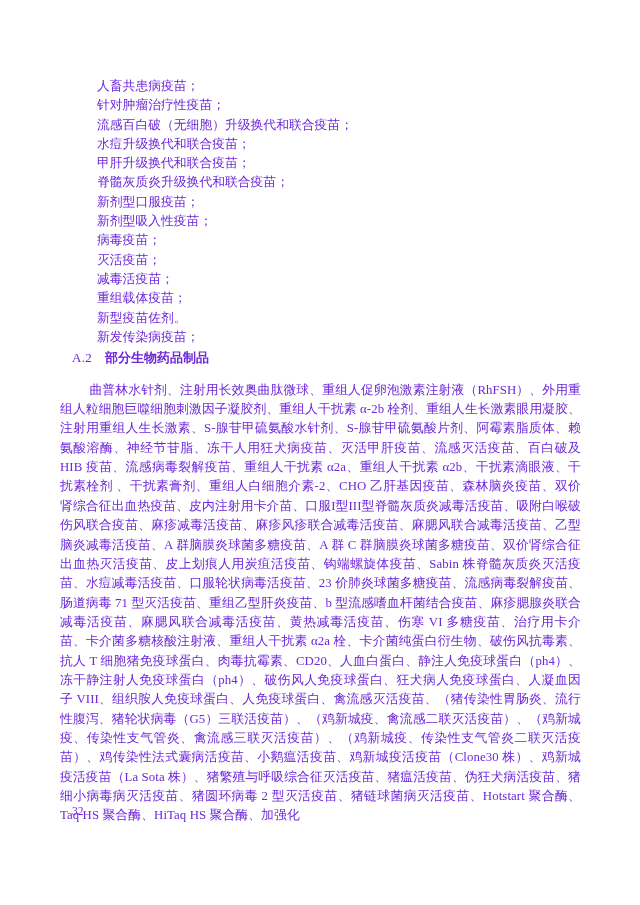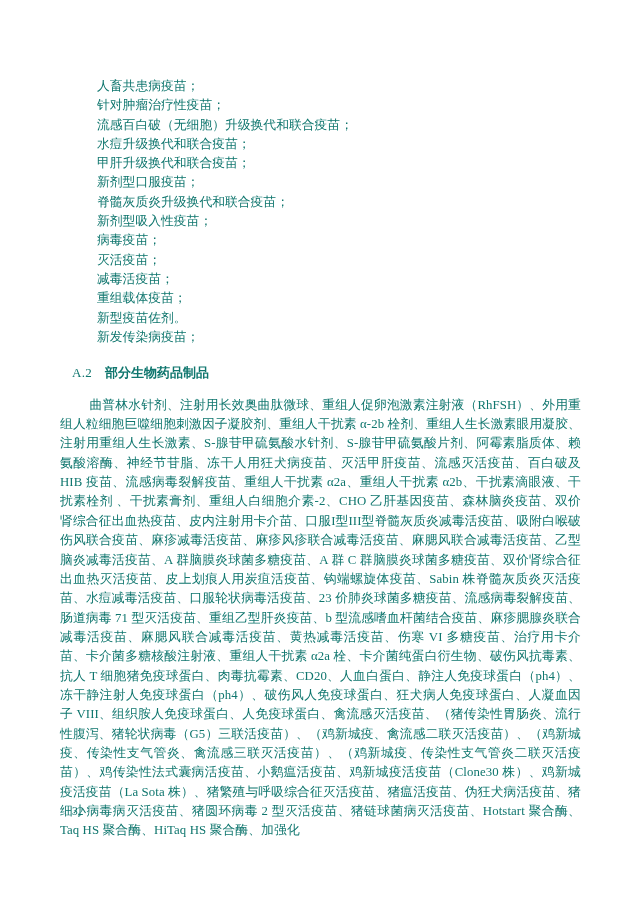--- a/index.html
+++ b/index.html
@@ -7,39 +7,39 @@
     padding: 0;
     background: #ffffff;
   }
   .page {
     position: relative;
     width: 640px;
     height: 905px;
     background: #ffffff;
     overflow: hidden;
     font-family: "Liberation Serif", "DejaVu Serif", serif;
-    color: #0f766e;
+    color: #6d28d9;
   }
   .content {
     position: absolute;
     left: 60px;
     top: 77px;
     width: 521px;
   }
   .vaccine-list {
     margin: 0;
   }
   .list-line {
     font-size: 12.8px;
     line-height: 19.3px;
     padding-left: 37px;
     white-space: nowrap;
   }
   .section-heading {
-    margin-top: 16px;
+    margin-top: 1px;
     font-size: 13px;
     line-height: 19.6px;
     padding-left: 12px;
   }
   .section-number {
     font-family: "Liberation Serif", "DejaVu Serif", serif;
     font-weight: 400;
     letter-spacing: 0.3px;
   }
   .section-title {
@@ -68,22 +68,22 @@
 
 <div class="page">
   <div class="content">
 
     <div class="vaccine-list">
         <div class="list-line">人畜共患病疫苗；</div>
         <div class="list-line">针对肿瘤治疗性疫苗；</div>
         <div class="list-line">流感百白破（无细胞）升级换代和联合疫苗；</div>
         <div class="list-line">水痘升级换代和联合疫苗；</div>
         <div class="list-line">甲肝升级换代和联合疫苗；</div>
+        <div class="list-line">脊髓灰质炎升级换代和联合疫苗；</div>
         <div class="list-line">新剂型口服疫苗；</div>
-        <div class="list-line">脊髓灰质炎升级换代和联合疫苗；</div>
         <div class="list-line">新剂型吸入性疫苗；</div>
         <div class="list-line">病毒疫苗；</div>
         <div class="list-line">灭活疫苗；</div>
         <div class="list-line">减毒活疫苗；</div>
         <div class="list-line">重组载体疫苗；</div>
         <div class="list-line">新型疫苗佐剂。</div>
         <div class="list-line">新发传染病疫苗；</div>
       </div>
 
     <div class="section-heading">

